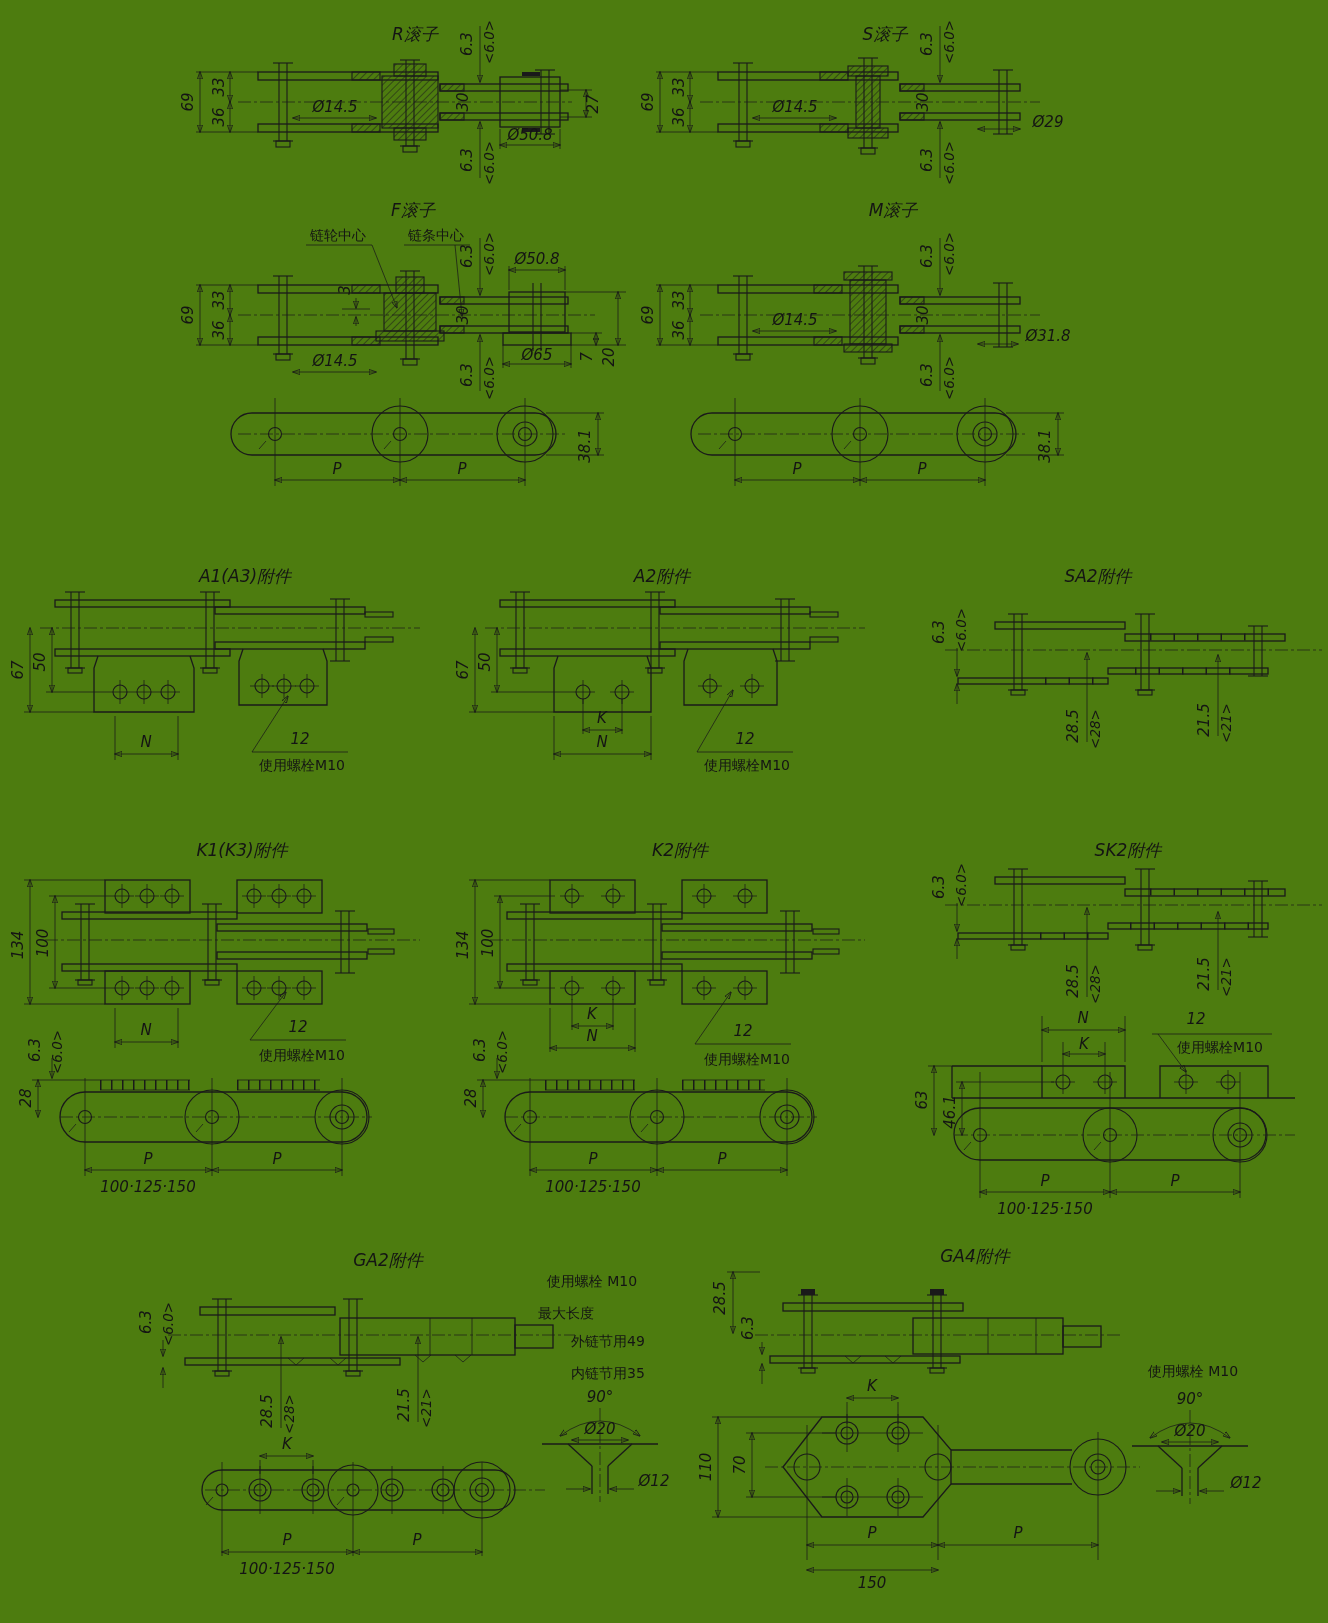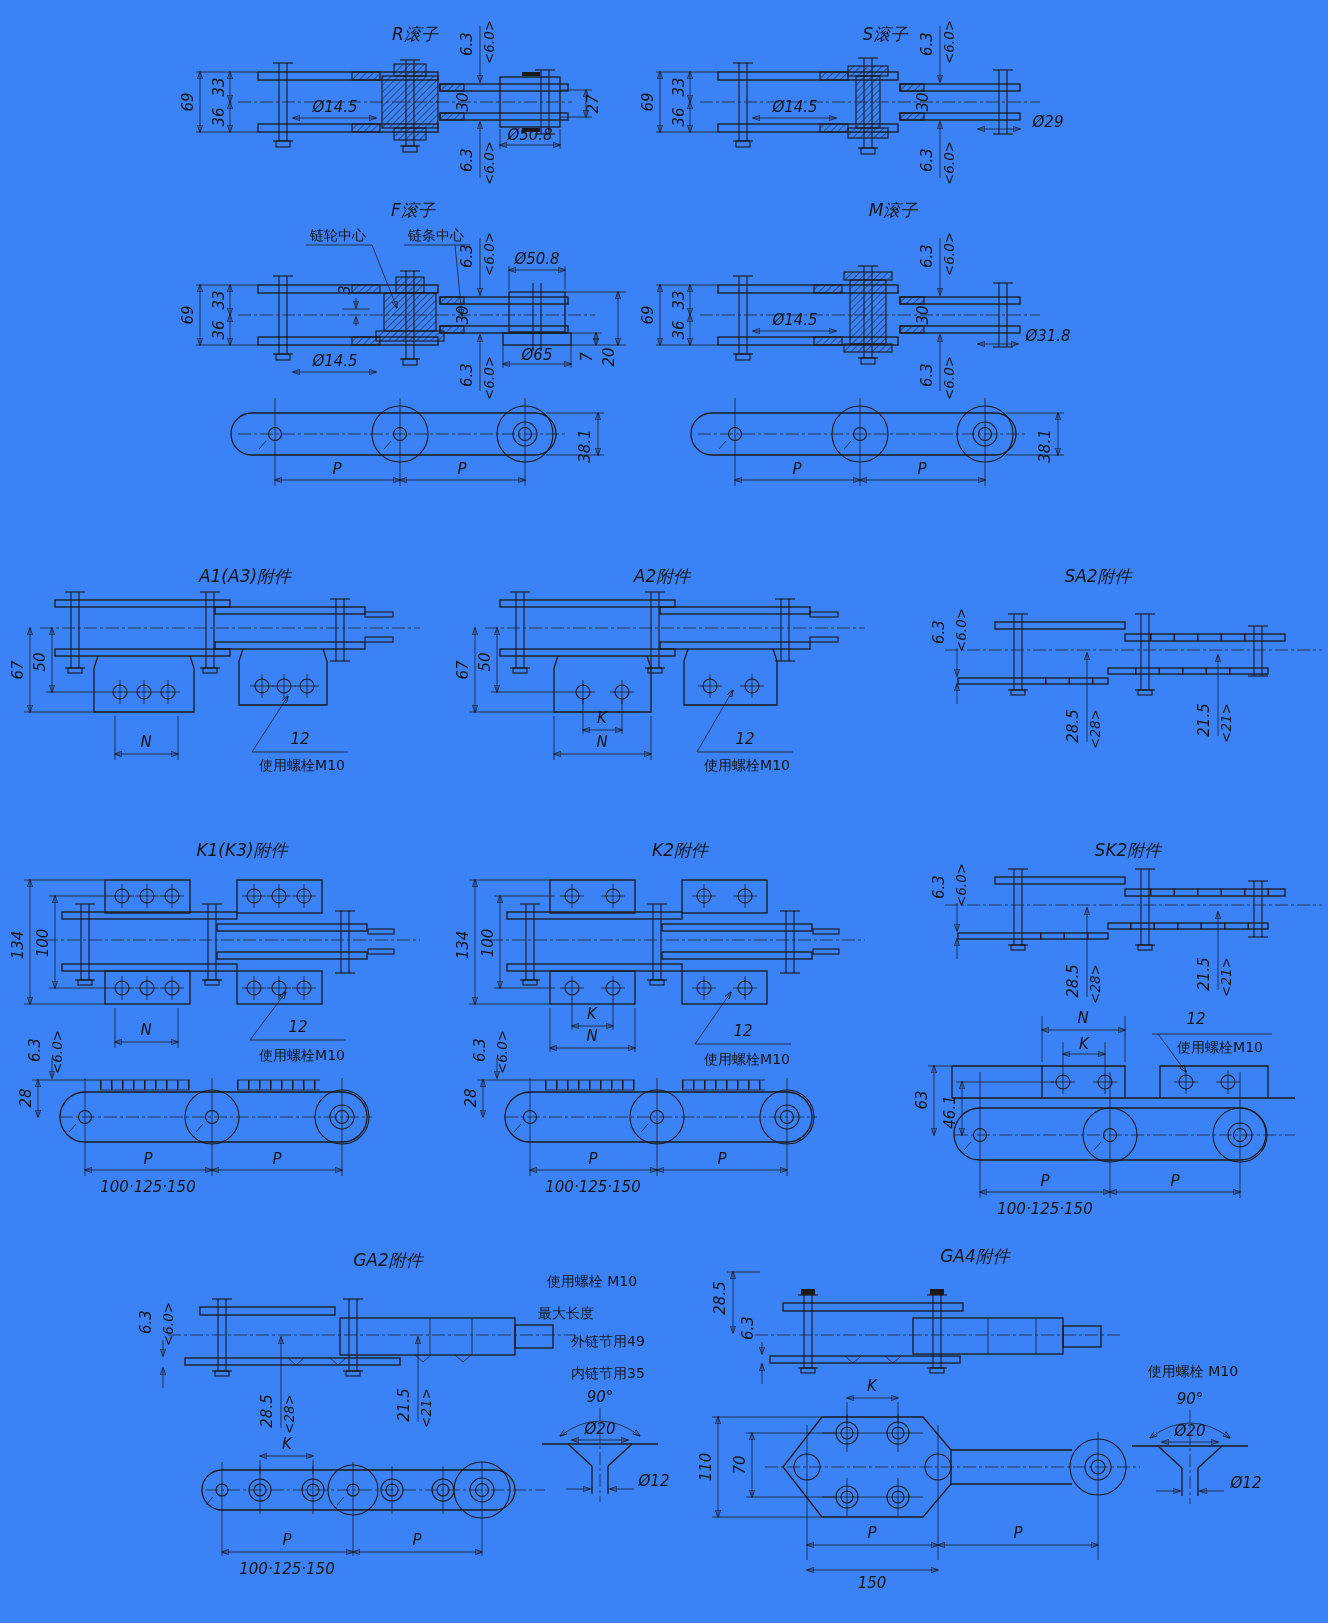--- a/index.html
+++ b/index.html
@@ -1,16 +1,16 @@
 <!DOCTYPE html>
 <html><head>
 <meta charset="utf-8">
 <style>
   html,body{margin:0;padding:0;background:#fff}
-  .sheet{position:relative;width:1328px;height:1623px;background:#3b82f6;overflow:hidden}
+  .sheet{position:relative;width:1328px;height:1623px;background:#4d7c0f;overflow:hidden}
   svg{display:block}
   line,path,rect,circle{stroke:#1a1a1a;stroke-width:1.1;fill:none}
   .ln{stroke-width:1.3}
   .tn{stroke-width:.75}
   .cl{stroke-width:.7;stroke-dasharray:13 3 3 3}
   .hat{fill:url(#hatch)}
   .blk{fill:#1a1a1a;stroke:none}
   .teeth{stroke-width:10;stroke-dasharray:1.5 9.5}
   .tick{stroke-width:7;stroke-dasharray:1.5 22}
   .mb{marker-start:url(#ar);marker-end:url(#ar)}

